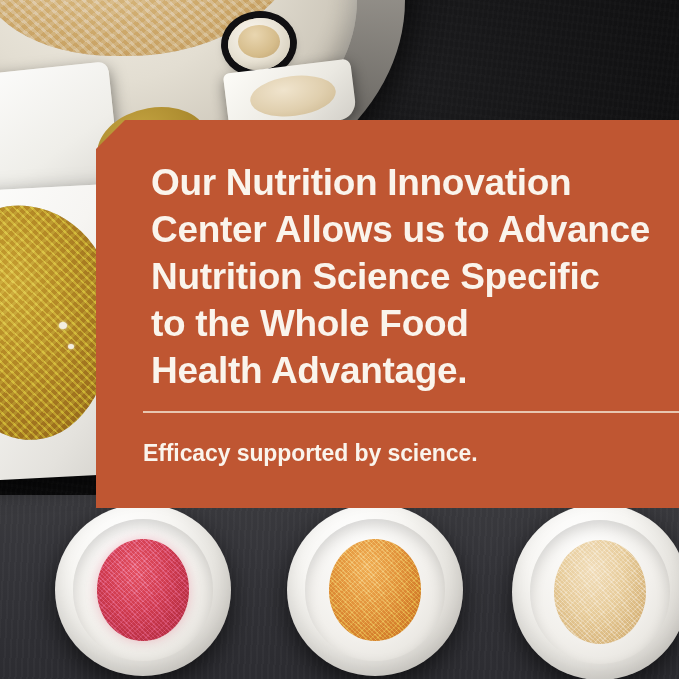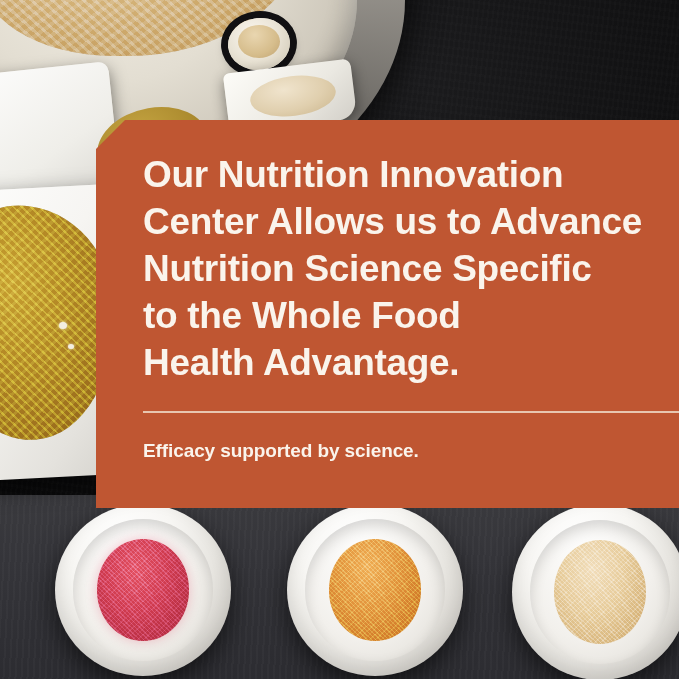--- a/index.html
+++ b/index.html
@@ -194,21 +194,21 @@
     background:#bf5632;
     clip-path:polygon(29px 0, 100% 0, 100% 100%, 0 100%, 0 29px);
     z-index:5;
   }
   .card-body{
     position:absolute;
     left:47px;right:0;top:31px;
   }
 
   .headline{
-    margin:0;
+    margin:8px;
     color:#faf4ec;
     font-family:"Liberation Sans", sans-serif;
     font-size:37px;
     font-weight:700;
     line-height:47px;
     letter-spacing:-.3px;
     white-space:pre-line;
   }
 
   .rule{
@@ -219,21 +219,21 @@
     opacity:.85;
     z-index:6;
   }
 
   .subline{
     position:absolute;
     left:143px;top:440px;
     margin:0;
     color:#faf4ec;
     font-family:"Liberation Sans", sans-serif;
-    font-size:19px;
+    font-size:23px;
     font-weight:700;
     letter-spacing:-.1px;
     z-index:6;
   }
 </style>
 </head>
 <body>
 
 <div class="stage">
 

